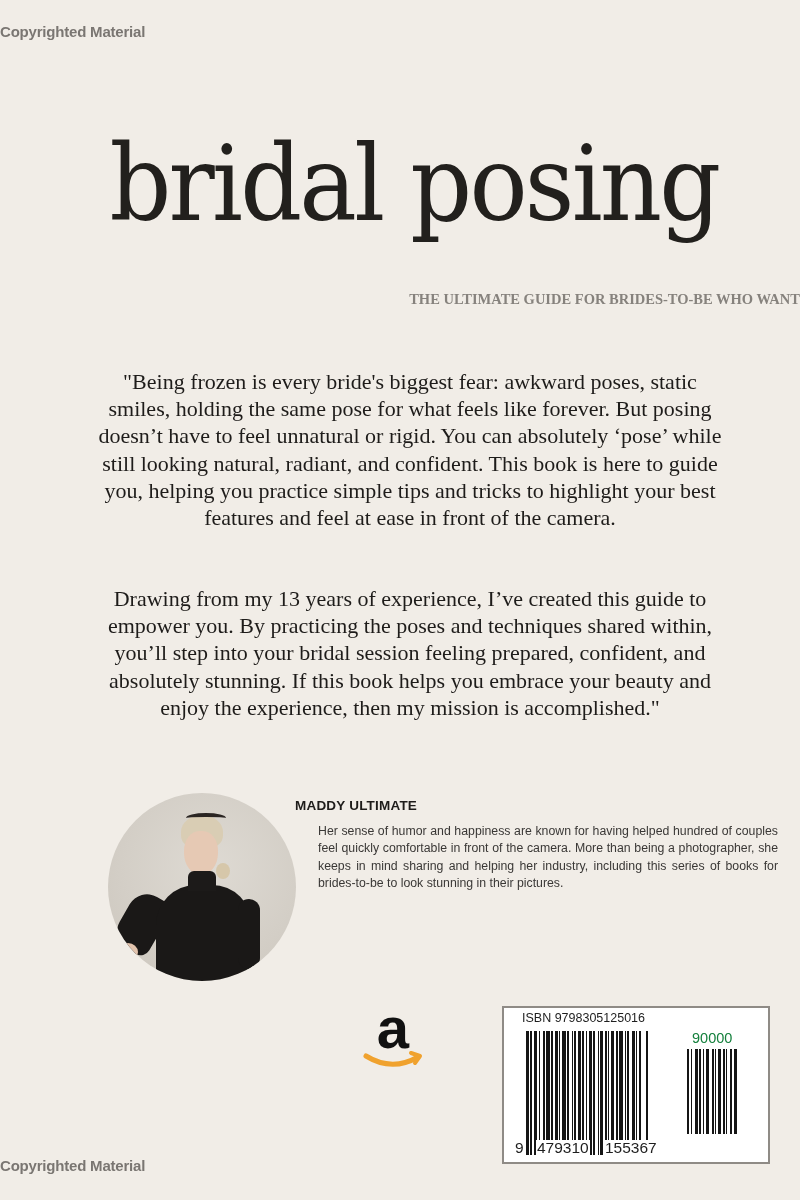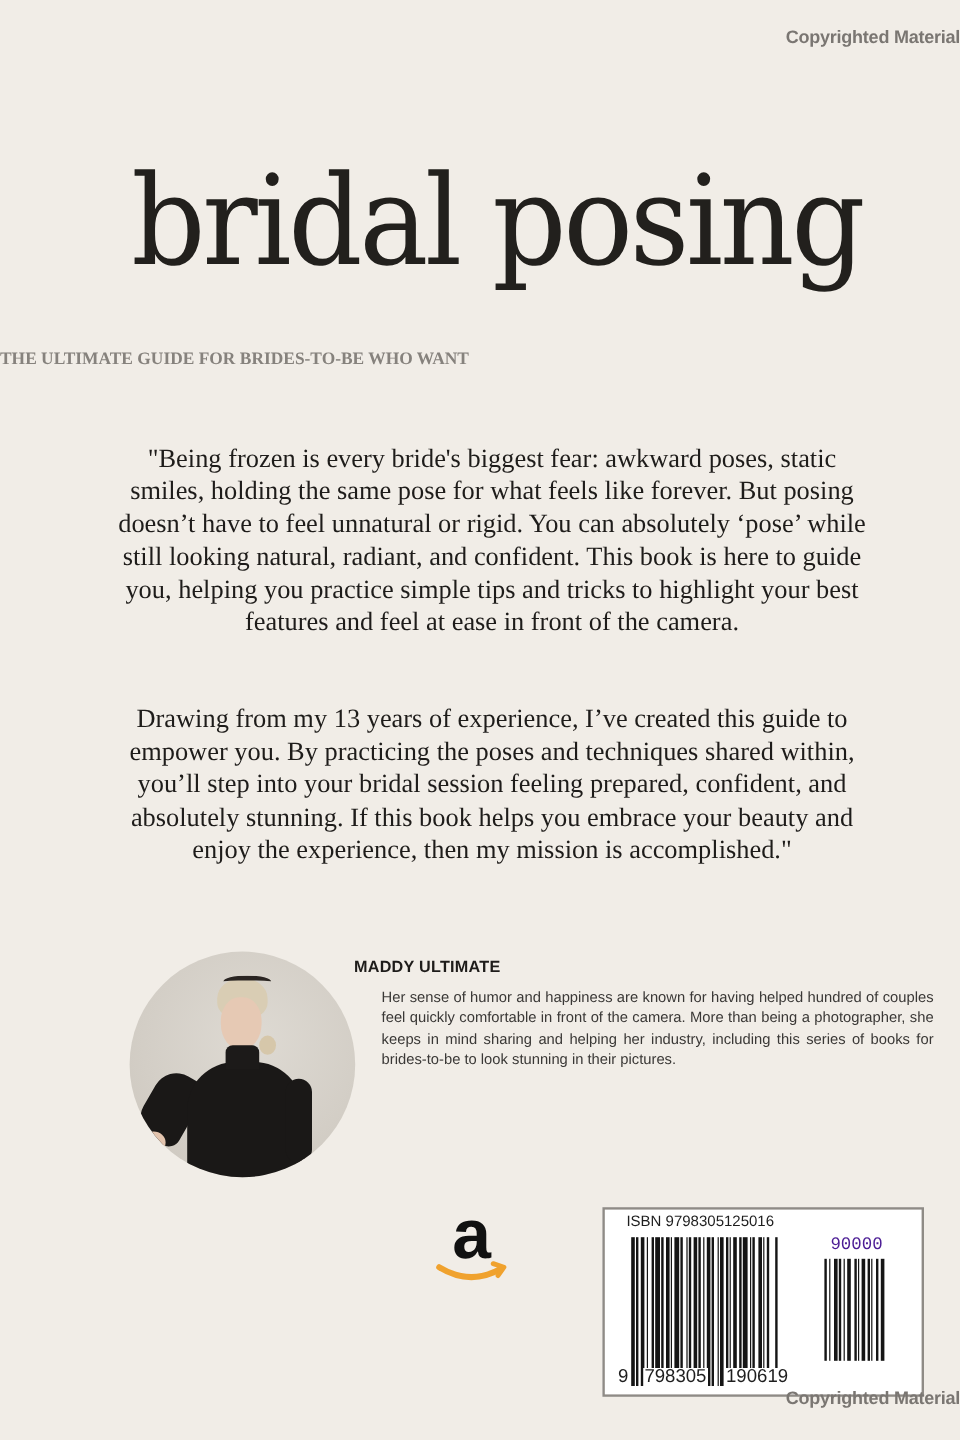--- a/index.html
+++ b/index.html
@@ -3,41 +3,41 @@
   <meta charset="utf-8">
   <style>
     * { margin: 0; padding: 0; box-sizing: border-box; }
     html, body {
       width: 800px; height: 1200px; overflow: hidden;
       background: #f1ede7;
     }
     body { position: relative; font-family: "Liberation Serif", serif; color: #1e1c1a; }
 
     .copyright {
-      position: absolute; left: 0; width: 800px; text-align: right;
+      position: absolute; left: 0; width: 800px; text-align: left;
       font-family: "Liberation Sans", sans-serif; font-weight: bold;
       font-size: 15px; color: #7a7672; letter-spacing: -0.2px;
     }
     .copyright.top { top: 23px; }
     .copyright.bottom { top: 1157px; }
 
     .title {
       position: absolute; top: 132px; left: 0; width: 800px;
       text-align: center;
       font-family: "DejaVu Serif", serif;
       font-size: 104px; font-weight: normal; color: #22201d;
       letter-spacing: -3px; line-height: 1;
       transform: scaleX(0.93);
       transform-origin: 50% 50%;
       padding-left: 30px;
     }
 
     .subtitle {
       position: absolute; top: 289px; left: 0; width: 800px;
-      text-align: left;
+      text-align: right;
       font-family: "Liberation Serif", serif; font-weight: bold;
       font-size: 14.5px; line-height: 20px; color: #86827d;
       letter-spacing: 0px;
     }
 
     .quote {
       position: absolute; left: 90px; width: 640px;
       text-align: center;
       font-family: "Liberation Serif", serif;
       font-size: 22px; line-height: 27.2px; color: #1e1c1a;
@@ -110,22 +110,22 @@
       position: absolute; left: 502px; top: 1006px; width: 268px; height: 158px;
       background: #ffffff; border: 2px solid #8f8b86;
     }
     .isbn-label {
       position: absolute; left: 18px; top: 3px;
       font-family: "Liberation Sans", sans-serif;
       font-size: 12.5px; color: #1e1e1e; text-align: center;
     }
     .price-code {
       position: absolute; left: 188px; top: 22px;
-      font-family: Liberation Mono, monospace;
-      font-size: 14.5px; color: #4c1d95;
+      font-family: Liberation Sans, sans-serif;
+      font-size: 14.5px; color: #15803d;
     }
     .bars-main {
       position: absolute; left: 22px; top: 23px; width: 148px; height: 124px;
       display: flex; align-items: flex-start;
     }
     .bars-addon {
       position: absolute; left: 183px; top: 41px; width: 74px; height: 85px;
       display: flex; align-items: flex-start;
     }
     .bar { background: #151515; height: 100%; }
@@ -266,17 +266,17 @@
     <div class="bar" style="width:2px"></div>
       <div class="gap" style="width:1px"></div>
     <div class="bar" style="width:1px"></div>
       <div class="gap" style="width:3px"></div>
     <div class="bar" style="width:2px"></div>
       <div class="gap" style="width:2px"></div>
     <div class="bar" style="width:3px"></div>
   </div>
   <div class="price-code">90000</div>
   <div class="digits d1">9</div>
-  <div class="digits d2">798305</div>
-  <div class="digits d3">190619</div>
+  <div class="digits d2">479310</div>
+  <div class="digits d3">155367</div>
 </div>
 
 <div class="copyright bottom">Copyrighted Material</div>
 
 </body></html>

